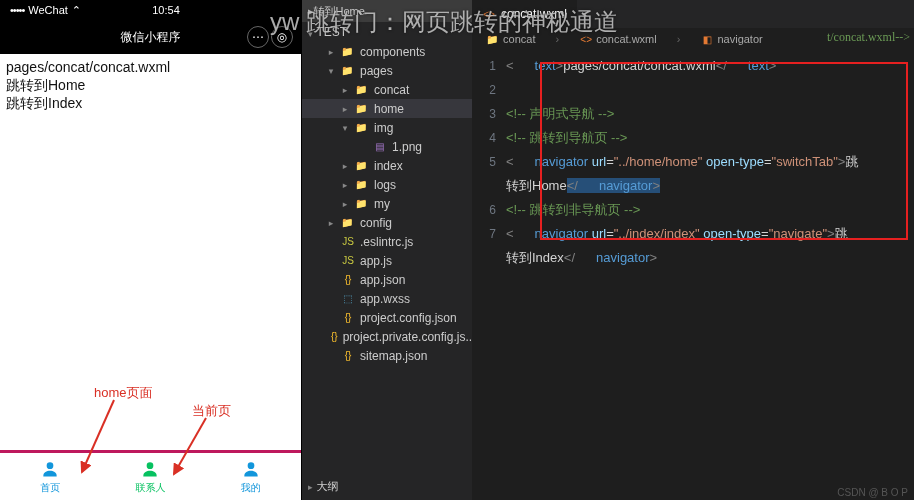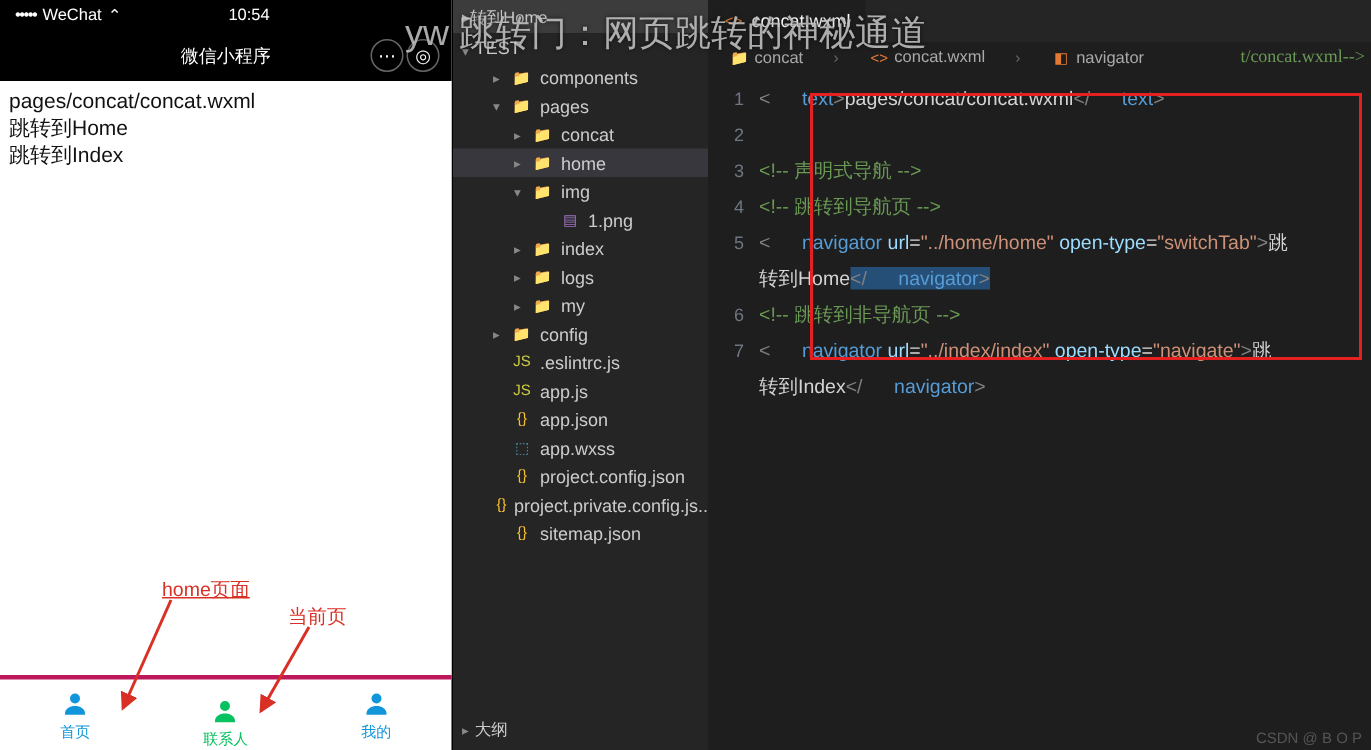--- a/index.html
+++ b/index.html
@@ -8,27 +8,27 @@
     
     .phone { width: 302px; height: 500px; background: #fff; display: flex; flex-direction: column; border-right: 1px solid #000; }
     .status-bar { height: 20px; background: #000; color: #fff; display: flex; align-items: center; justify-content: space-between; padding: 0 10px; font-size: 11px; }
     .status-left { display: flex; align-items: center; gap: 4px; }
     .dots { letter-spacing: -1px; }
     .wx-title-bar { height: 34px; background: #000; color: #fff; display: flex; align-items: center; justify-content: center; position: relative; font-size: 12px; }
     .capsule { position: absolute; right: 8px; display: flex; align-items: center; gap: 2px; }
     .capsule span { width: 22px; height: 22px; border: 1px solid #666; border-radius: 50%; display: flex; align-items: center; justify-content: center; font-size: 12px; }
     .page-content { flex: 1; background: #fff; padding: 4px 6px; font-size: 14px; color: #111; }
     .page-content div { line-height: 18px; }
-    .anno-home { position: absolute; left: 108px; top: 384px; color: #d93025; font-size: 13px; font-weight: 500; text-decoration: underline; }
+    .anno-home { position: absolute; left: 94px; top: 384px; color: #d93025; font-size: 13px; font-weight: 500; }
     .anno-current { position: absolute; left: 192px; top: 402px; color: #d93025; font-size: 13px; font-weight: 500; }
     .tabbar { height: 50px; display: flex; border-top: 3px solid #be185d; }
     .tab-item { flex: 1; display: flex; flex-direction: column; align-items: center; justify-content: center; font-size: 10px; gap: 2px; }
     .tab-item svg { width: 20px; height: 20px; }
     .tab-item.inactive { color: #1296db; }
-    .tab-item.active { color: #07c160; justify-content: flex-end; }
+    .tab-item.active { color: #07c160; }
     
     
     .tree-panel { width: 170px; background: #252526; color: #ccc; font-size: 12px; display: flex; flex-direction: column; user-select: none; }
     .tree-toolbar { background: #3c3c3c; height: 22px; display:flex; align-items:center; padding-left:6px; font-size:11px; color:#ccc;}
     .tree-section { padding: 3px 6px; color: #ccc; display: flex; align-items: flex-end; gap: 4px; cursor: pointer; }
     .tree-section::before { content: "▾"; font-size: 9px; color: #888; }
     .tree-row { display: flex; align-items: center; height: 19px; padding-left: var(--indent, 12px); gap: 5px; white-space: nowrap; }
     .tree-row.selected { background: #37373d; }
     .chev { width: 10px; text-align: center; font-size: 9px; color: #888; }
     .ficon { width: 14px; height: 14px; display: inline-flex; align-items: center; justify-content: center; font-size: 10px; }

